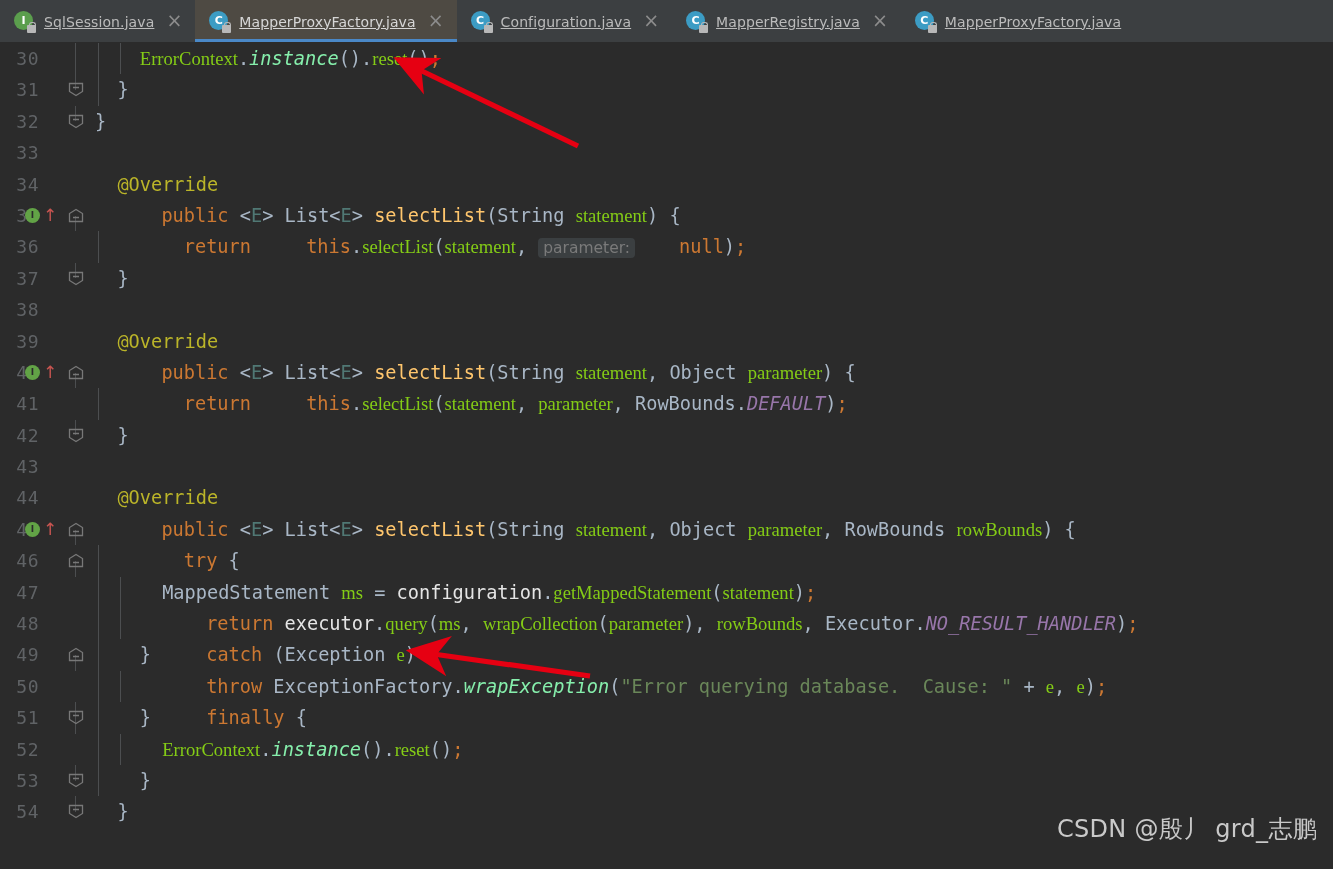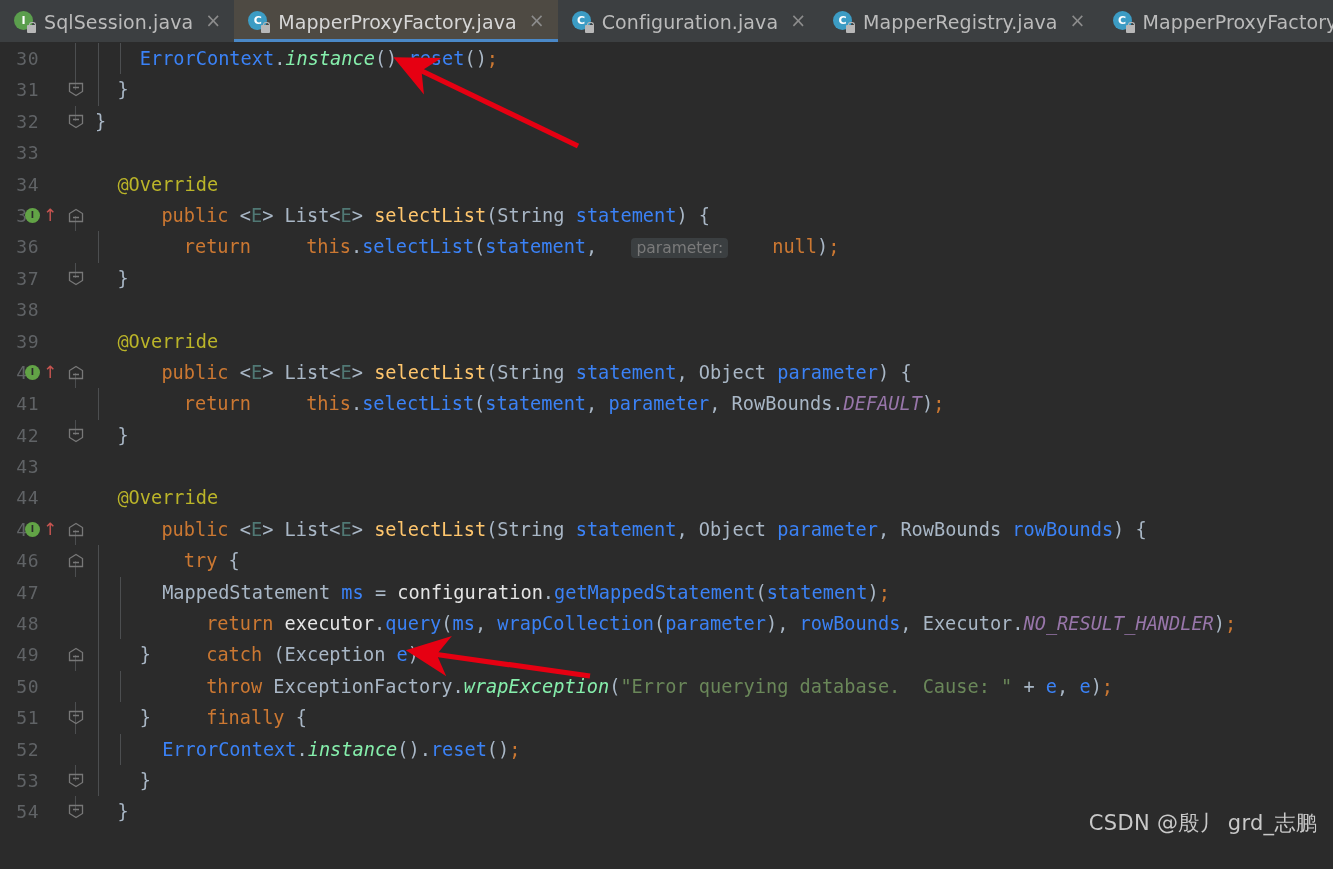--- a/index.html
+++ b/index.html
@@ -45,23 +45,24 @@
   }
   .tab.active::after {
     content: "";
     position: absolute;
     left: 0; right: 0; bottom: 0;
     height: 4px;
     background: #4A88C7;
   }
   .tab-label {
     font-family: "DejaVu Sans", sans-serif;
-    font-size: 19px;
+    font-size: 14px;
     color: #BBBBBB;
     letter-spacing: 0.1px;
+    text-decoration: underline;
   }
   .tab.active .tab-label { color: #D6D6D6; }
 
   
   .file-icon {
     position: relative;
     width: 21px; height: 21px;
     flex: 0 0 auto;
   }
   .file-icon .disc {
@@ -230,48 +231,47 @@
   .anno    { color: #BBB529; }
   .typ     { color: #A9B7C6; }
   .gen     { color: #507874; }
   .mname   { color: #FFC66D; }
   .fld     { color: #e5e5e5; }
   .statc   { color: #9876AA; font-style: italic; }
   .mcall   { color: #86efac; font-style: italic; }
   .str     { color: #6A8759; }
   .punc    { color: #A9B7C6; }
   .semi    { color: #CC7832; }
-  .plain   { color: #3b82f6; }
+  .plain   { color: #84cc16; font-family: Liberation Serif, serif; }
 
   .hint {
     background: #3B3F41;
     color: #7A7A7A;
     border-radius: 4px;
     padding: 1px 5px;
     font-size: 15.5px;
     font-family: "DejaVu Sans", sans-serif;
     font-style: normal;
-    margin-left: 23px;
   }
 
   
   .arrows {
     position: absolute;
     top: 0; left: 0;
     width: 1333px; height: 869px;
     pointer-events: none;
   }
 
   
   .watermark {
     position: absolute;
     right: 16px;
-    bottom: 32px;
+    bottom: 24px;
     font-family: "DejaVu Sans", sans-serif;
-    font-size: 21px;
+    font-size: 24px;
     color: #C9C9C9;
     letter-spacing: 0.3px;
     white-space: nowrap;
   }
 </style>
 </head>
 <body>
 
 <div id="app">
 

